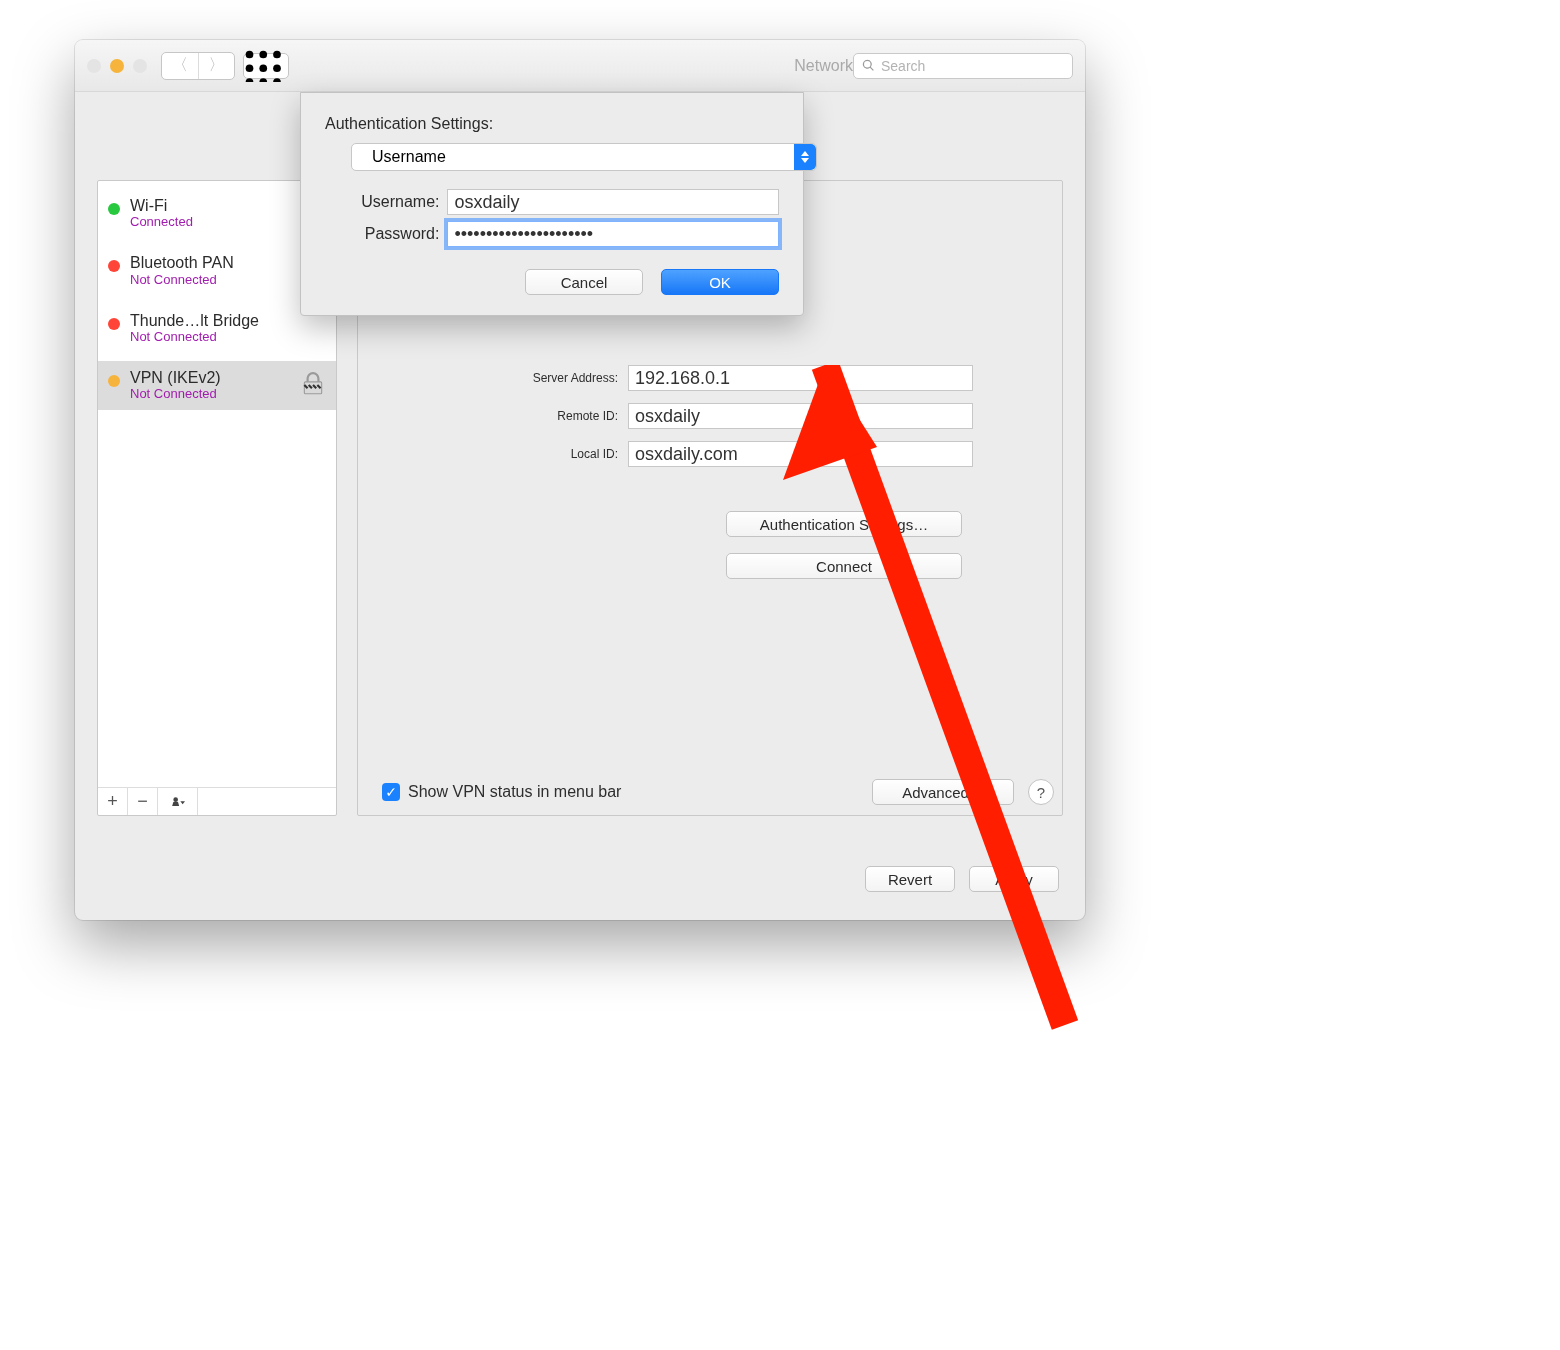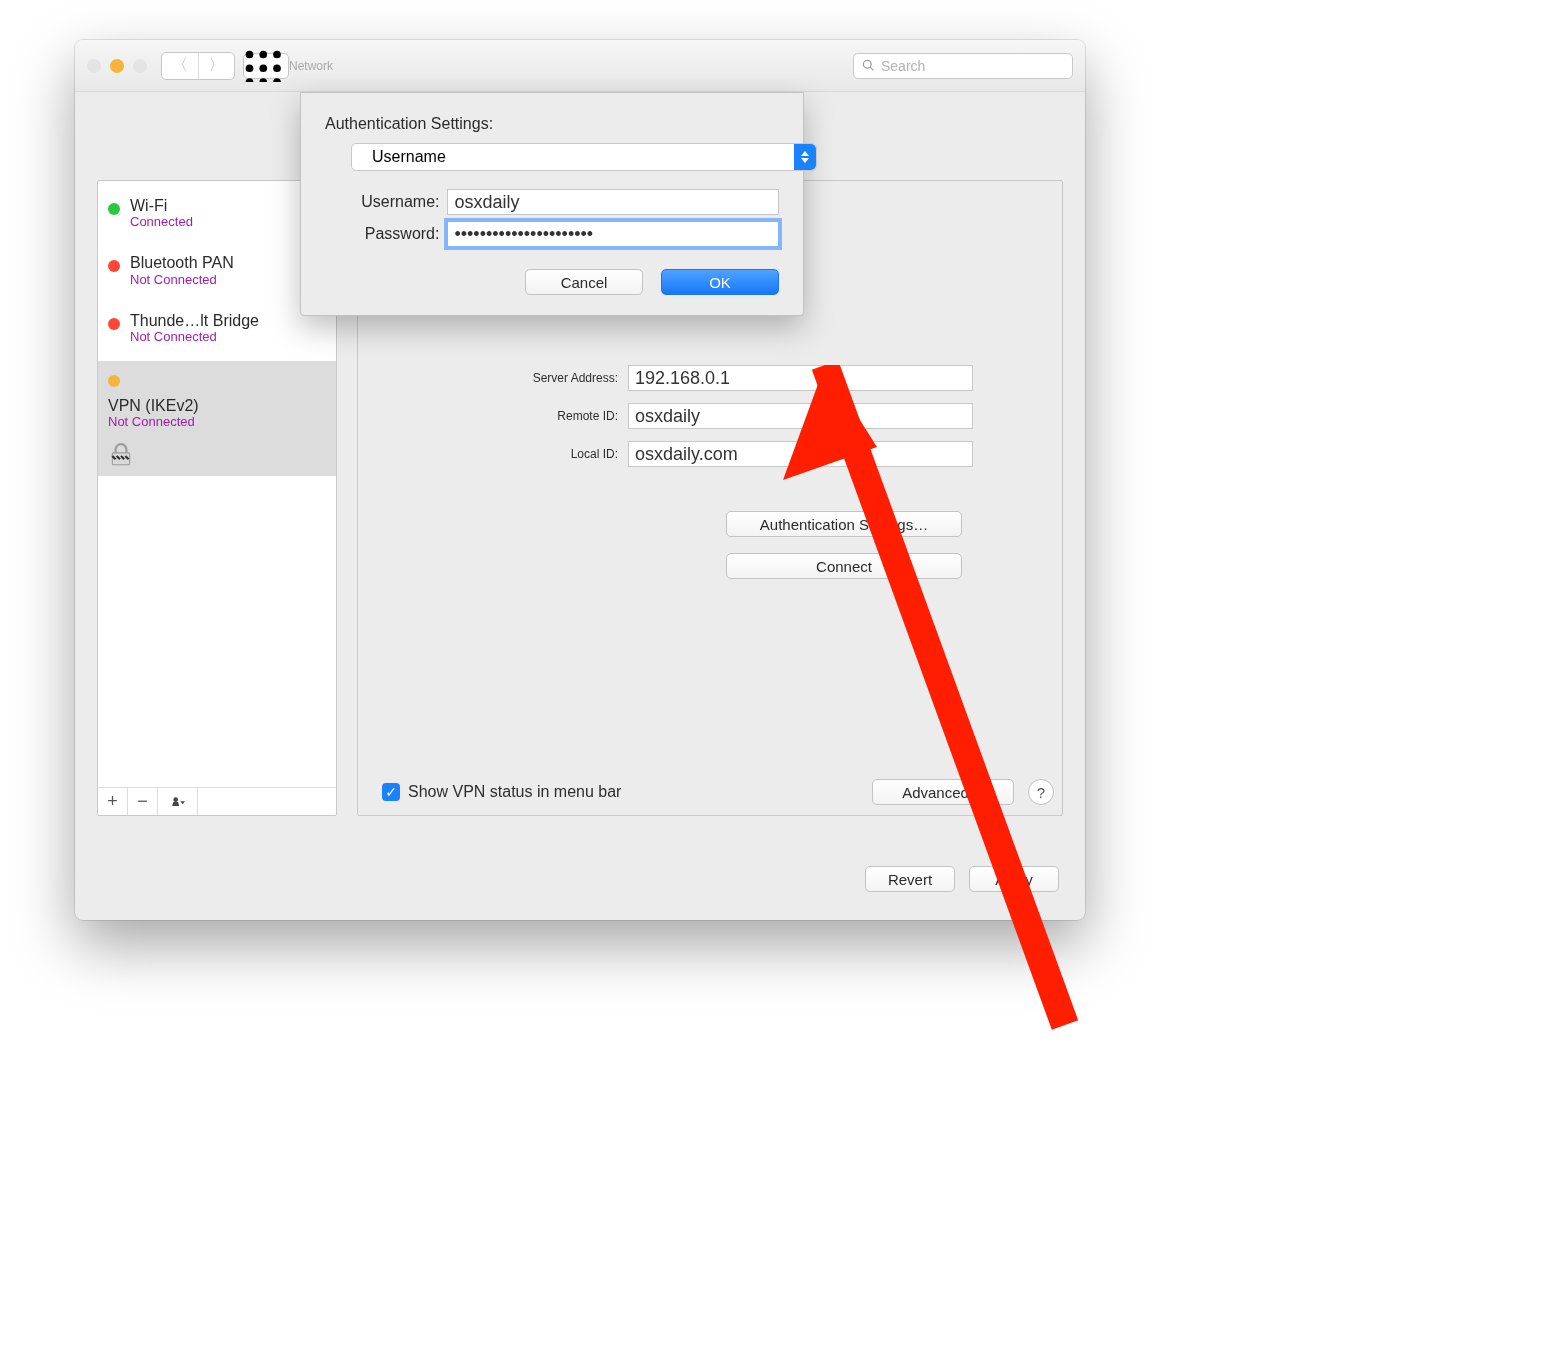--- a/index.html
+++ b/index.html
@@ -5,28 +5,28 @@
   *{box-sizing:border-box;margin:0;padding:0;font-family:-apple-system,BlinkMacSystemFont,"Helvetica Neue",Arial,sans-serif;}
   body{background:#fff;width:1560px;height:1350px;}
   .window{position:absolute;left:75px;top:40px;width:1010px;height:880px;background:#ececec;border-radius:8px;box-shadow:0 25px 60px rgba(0,0,0,.35),0 0 0 1px rgba(0,0,0,.1);}
   .titlebar{height:52px;display:flex;align-items:center;padding:0 12px;border-bottom:1px solid #d8d8d8;background:linear-gradient(#f6f6f6,#e8e8e8);border-radius:8px 8px 0 0;}
   .traffic{display:flex;gap:9px;margin-right:14px;}
   .tl{width:14px;height:14px;border-radius:50%;}
   .navgrp{display:flex;border:1px solid #c6c6c6;border-radius:5px;overflow:hidden;background:#fff;}
   .navbtn{width:36px;height:26px;display:flex;align-items:center;justify-content:center;font-size:16px;color:#b9b9b9;}
   .navbtn+ .navbtn{border-left:1px solid #dcdcdc;}
   .gridbtn{margin-left:8px;width:46px;height:26px;border:1px solid #c6c6c6;border-radius:5px;background:#fff;display:flex;align-items:center;justify-content:center;color:#8a8a8a;font-size:14px;}
-  .wtitle{flex:1;text-align:left;color:#a9a9a9;font-size:12px;}
+  .wtitle{flex:1;text-align:right;color:#a9a9a9;font-size:16px;}
   .search{width:220px;height:26px;border:1px solid #c9c9c9;border-radius:5px;background:#fff;display:flex;align-items:center;padding:0 8px;gap:6px;color:#b3b3b3;font-size:14px;}
   .search svg{width:13px;height:13px;fill:#9a9a9a;}
 
   .content{position:absolute;left:22px;right:22px;top:140px;bottom:104px;}
   .sidebar{position:absolute;left:0;top:0;width:240px;bottom:0;background:#fff;border:1px solid #c9c9c9;border-radius:2px;display:flex;flex-direction:column;}
   .svc{display:flex;align-items:flex-start;gap:10px;padding:8px 10px;margin-top:8px;}
-  .svc.sel{background:#dcdcdc;flex-direction:column;}
+  .svc.sel{background:#dcdcdc;}
   .dot{width:12px;height:12px;border-radius:50%;margin-top:6px;flex-shrink:0;}
   .svc .txt{flex:1;line-height:1.15;}
   .svc .name{font-size:16px;color:#2b2b2b;white-space:nowrap;overflow:hidden;}
   .svc .stat{font-size:13px;color:#a21caf;}
   .lockicon{width:26px;height:26px;margin-top:2px;}
   .sbtool{margin-top:auto;height:28px;border-top:1px solid #ddd;display:flex;}
   .sbtool div{width:30px;display:flex;align-items:center;justify-content:center;border-right:1px solid #ddd;font-size:18px;color:#555;}
   .sbtool div:nth-child(3){width:40px;}
   .sbtool div svg{width:14px;height:14px;fill:#444;}
 

